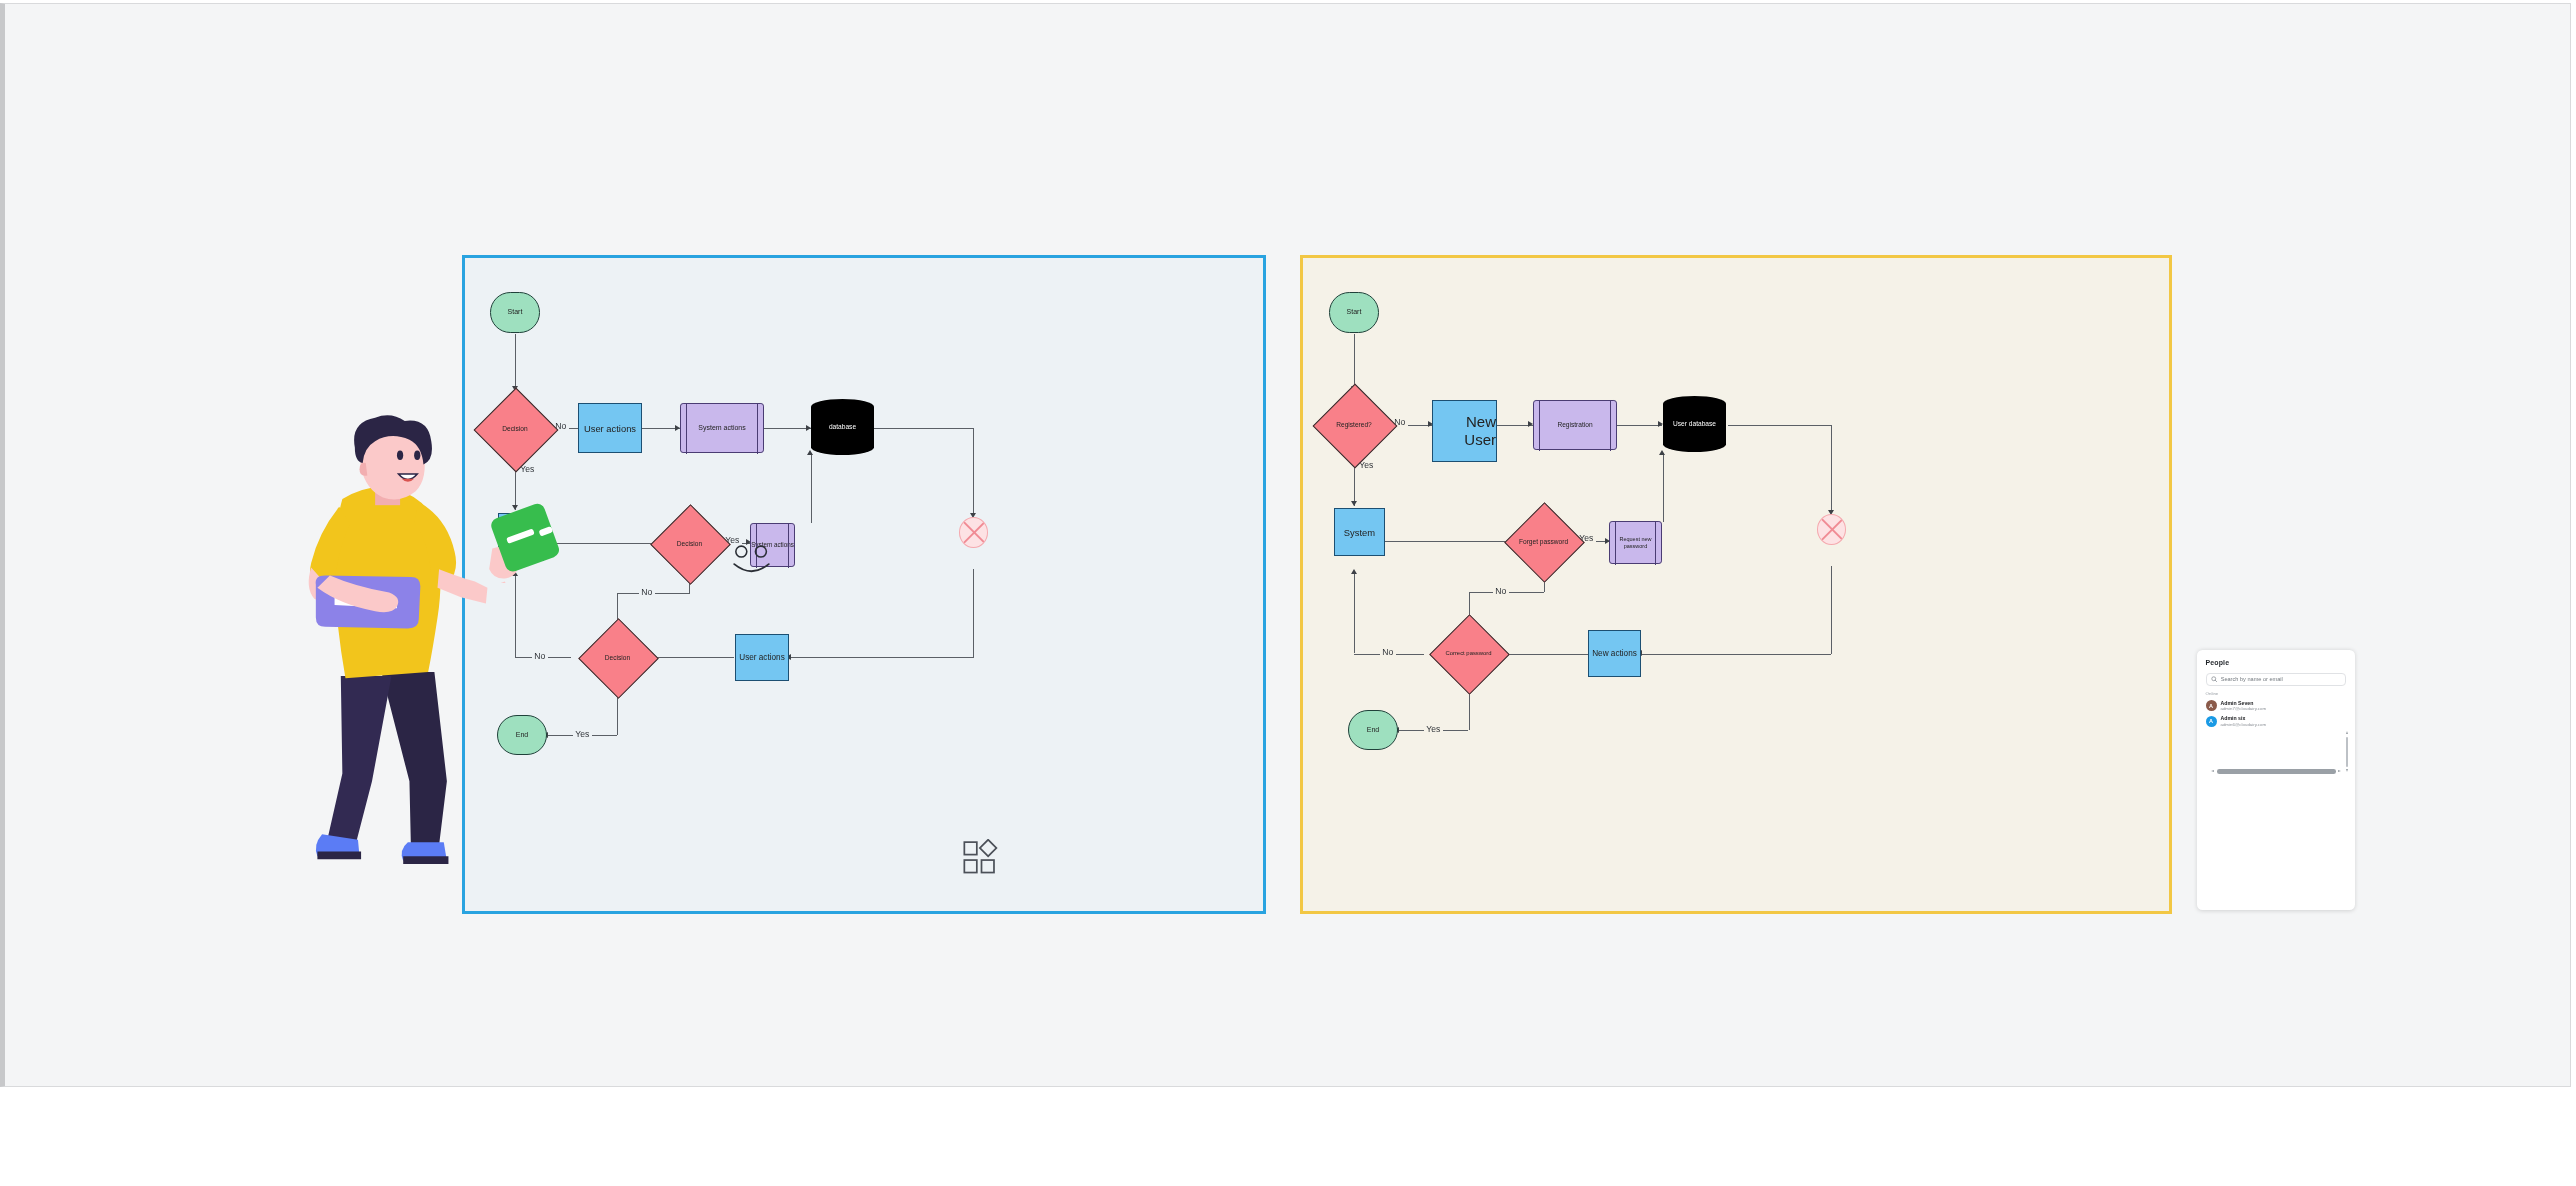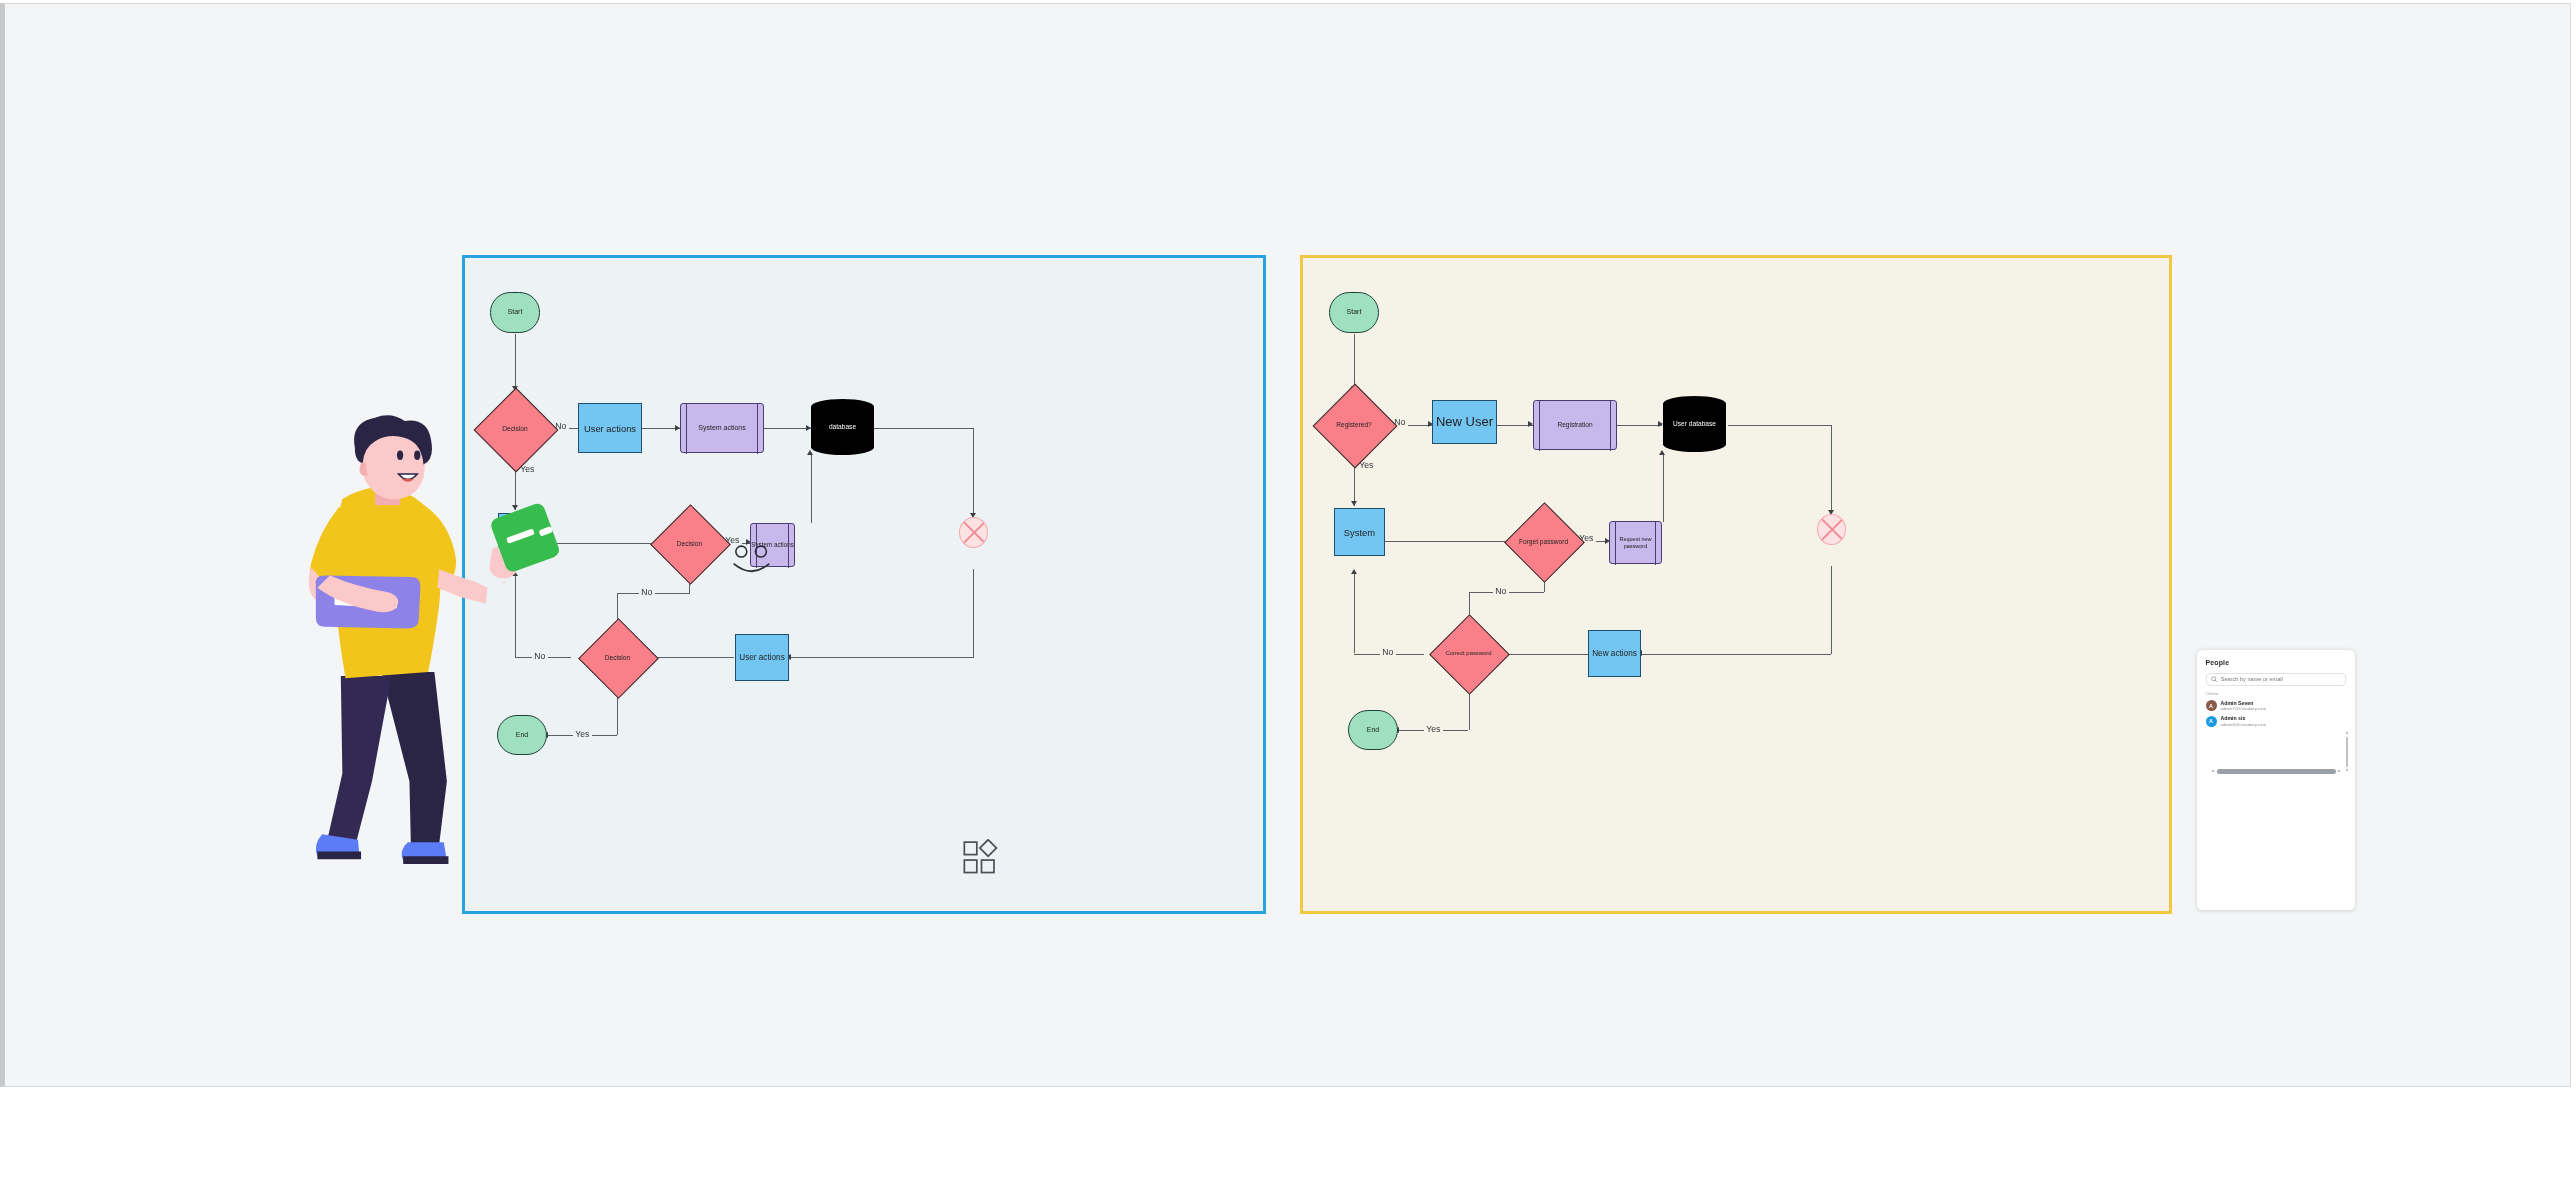--- a/index.html
+++ b/index.html
@@ -237,21 +237,21 @@
       <div class="arrow left" style="left:91px;top:469px;"></div>
       <div class="elabel" style="left:121px;top:466px;">Yes</div>
 
       <div class="node n-terminator" style="left:26px;top:34px;width:50px;height:41px;font-size:7px;">Start</div>
 
       <div class="node n-decision" style="left:22px;top:138px;width:58px;height:58px;font-size:6.6px;">
         <div class="dshape"></div>
         <span class="dlabel">Registered?</span>
       </div>
 
-      <div class="node n-process" style="left:129px;top:142px;width:65px;height:44px;font-size:13px;">New User</div>
+      <div class="node n-process" style="left:129px;top:142px;width:65px;height:62px;font-size:15px;">New User</div>
 
       <div class="node n-system" style="left:230px;top:142px;width:84px;height:50px;font-size:6.6px;">Registration</div>
 
       <div class="node n-db" style="left:360px;top:138px;width:63px;height:56px;font-size:6.6px;">User database</div>
 
       <div class="node n-process" style="left:31px;top:250px;width:51px;height:48px;font-size:9.4px;">System</div>
 
       <div class="node n-decision" style="left:213px;top:256px;width:55px;height:55px;font-size:6.6px;">
         <div class="dshape"></div>
         <span class="dlabel">Forget password</span>

